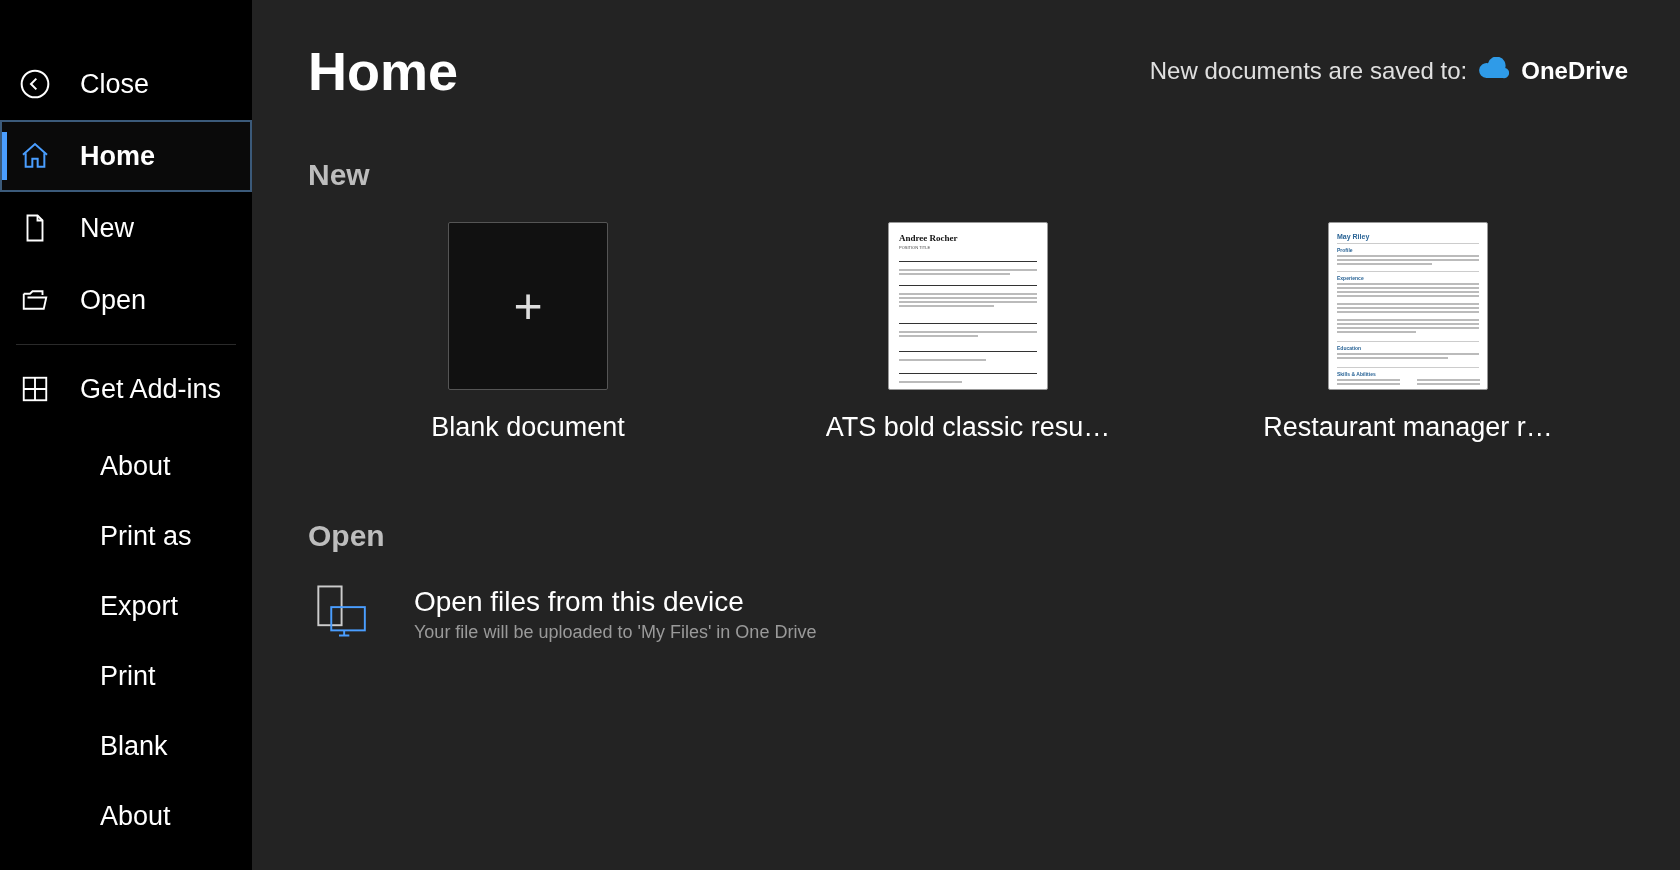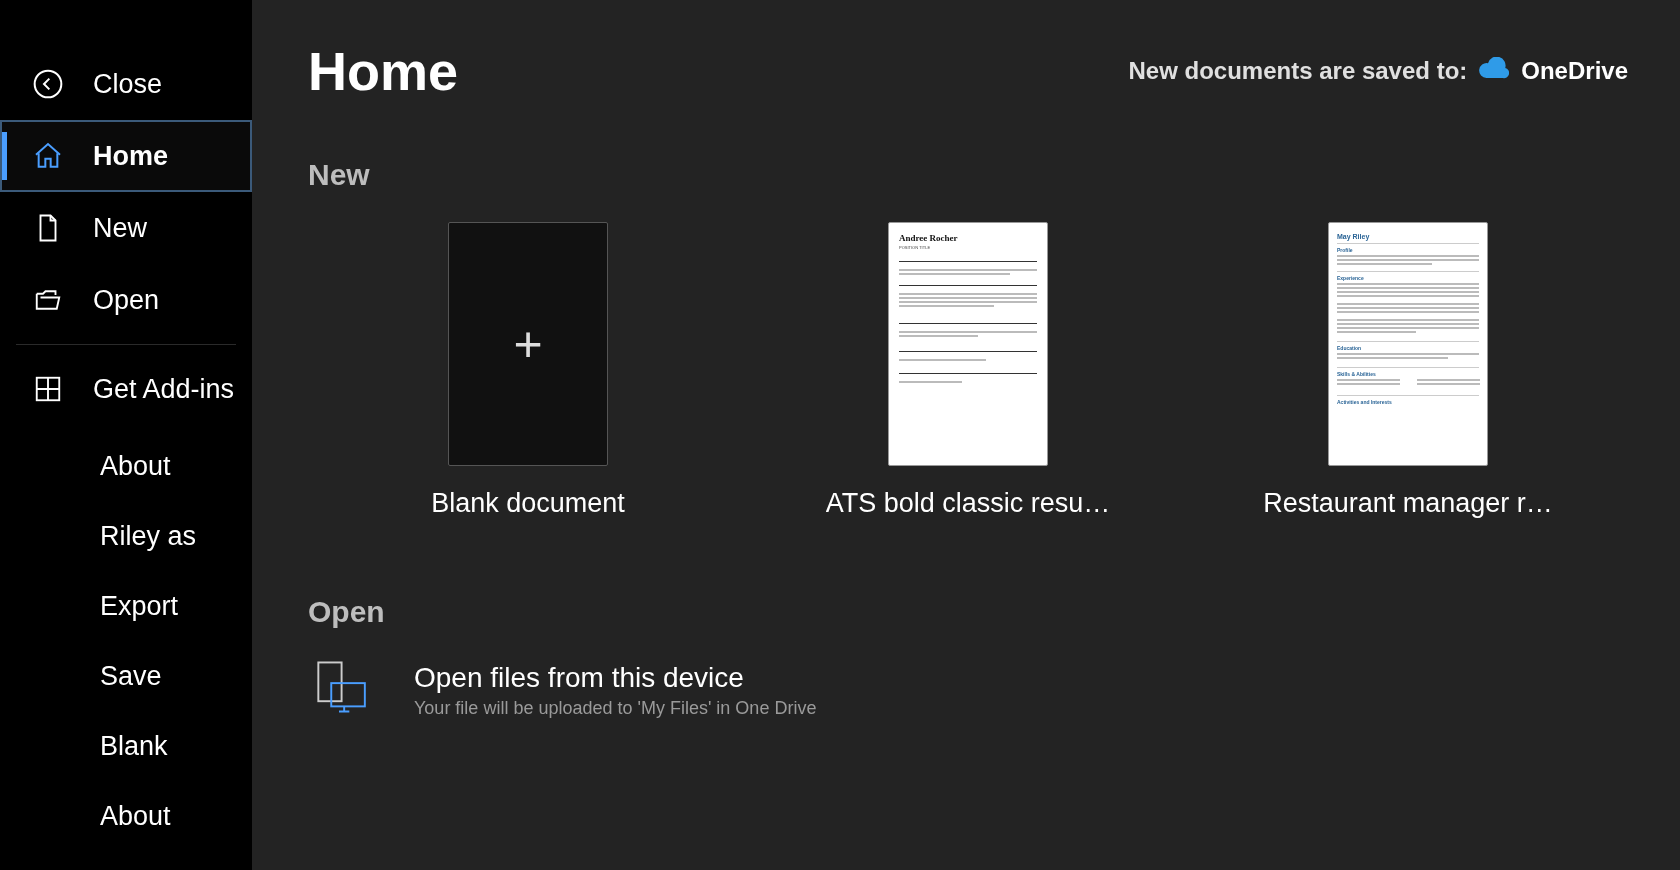--- a/index.html
+++ b/index.html
@@ -18,21 +18,21 @@
     width: 310px;
     background: #000;
     padding-top: 48px;
     display: flex;
     flex-direction: column;
   }
   .nav-item {
     display: flex;
     align-items: center;
     height: 72px;
-    padding-left: 29px;
+    padding-left: 16px;
     color: #fff;
     font-size: 27px;
     cursor: pointer;
     gap: 28px;
     border: 2px solid transparent;
   }
   .nav-item.active {
     border: 2px solid #3b5a7a;
     background: #0a0a0a;
     position: relative;
@@ -83,21 +83,21 @@
     font-size: 54px;
     font-weight: 600;
   }
   .save-dest {
     display: flex;
     align-items: center;
     gap: 12px;
     font-size: 24px;
     color: #e0e0e0;
   }
-  .save-dest-label { font-weight: 700; }
+  .save-dest-label { font-weight: 400; }
   .cloud-icon { color: #3A96DD; }
   .save-dest-target { font-weight: 600; color:#fff; }
 
   .section-title {
     font-size: 30px;
     font-weight: 600;
     color: #bdbdbd;
     margin-bottom: 30px;
   }
 
@@ -108,21 +108,21 @@
   }
   .template-card {
     width: 440px;
     display: flex;
     flex-direction: column;
     align-items: center;
     cursor: pointer;
   }
   .thumb {
     width: 160px;
-    height: 244px;
+    height: 168px;
     border: 1px solid #999;
     border-radius: 2px;
     background: #fff;
     position: relative;
     overflow: hidden;
   }
   .thumb.blank {
     background: #111;
     border: 1px solid #555;
     display: flex;
@@ -220,27 +220,27 @@
           </svg>
       </span>
       <span class="nav-label">Get Add-ins</span>
     </div>
 
     <div class="sub-items">
       <div class="sub-item">
           <span>About</span>
         </div>
       <div class="sub-item">
-          <span>Riley as</span>
+          <span>Print as</span>
         </div>
       <div class="sub-item">
           <span>Export</span>
         </div>
       <div class="sub-item">
-          <span>Save</span>
+          <span>Print</span>
         </div>
       <div class="sub-item">
           <span>Blank</span>
         </div>
       <div class="sub-item">
           <span>About</span>
         </div>
     </div>
   </div>
 

